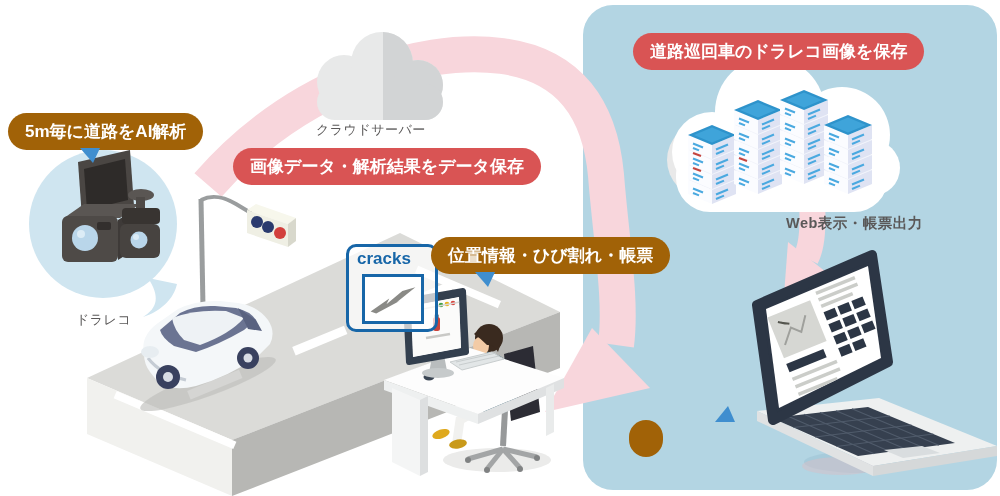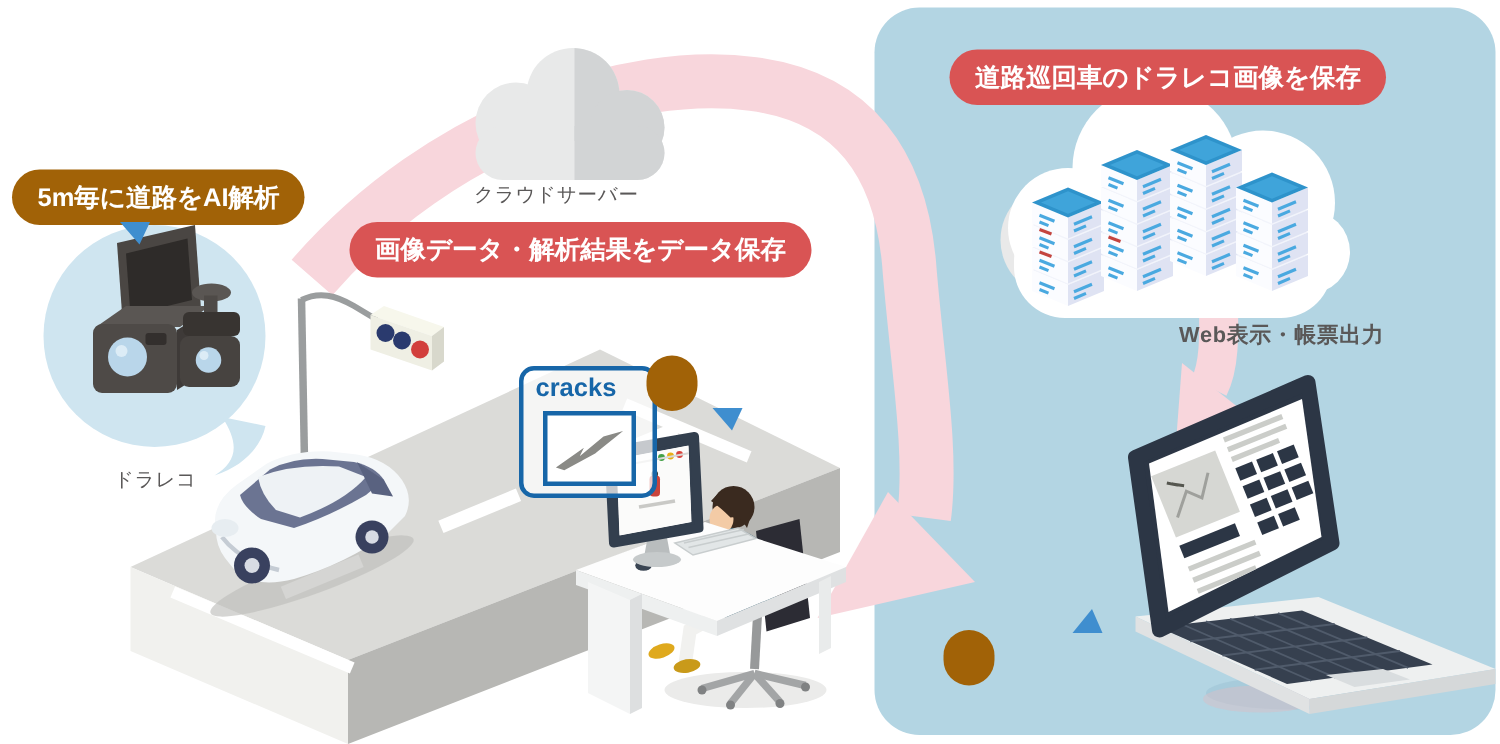--- a/index.html
+++ b/index.html
@@ -322,20 +322,21 @@
   <div class="cracks-box">
     <span class="cracks-label">cracks</span>
     <span class="cracks-inner">
       <svg width="56" height="44" viewBox="0 0 60 45">
         <polygon points="6,36 26,22 23,28 40,14 54,10 34,26 38,24 12,38" fill="#8a8a86"></polygon>
       </svg>
     </span>
   </div>
 
   <div class="pill blue lbl" style="left:431px;top:237px;">
+    <span>位置情報・ひび割れ・帳票</span>
     <span class="tail tail-down" style="left:44px;"></span>
   </div>
 
   <div class="pill red lbl" style="left:633px;top:33px;">道路巡回車のドラレコ画像を保存</div>
 
   <div class="lbl caption" style="left:786px;top:214px;font-size:14.5px;font-weight:bold;">Web表示・帳票出力</div>
 
   <div class="pill blue lbl" style="left:629px;top:420px;">
     <span class="tail tail-up" style="left:86px;"></span>
   </div>

